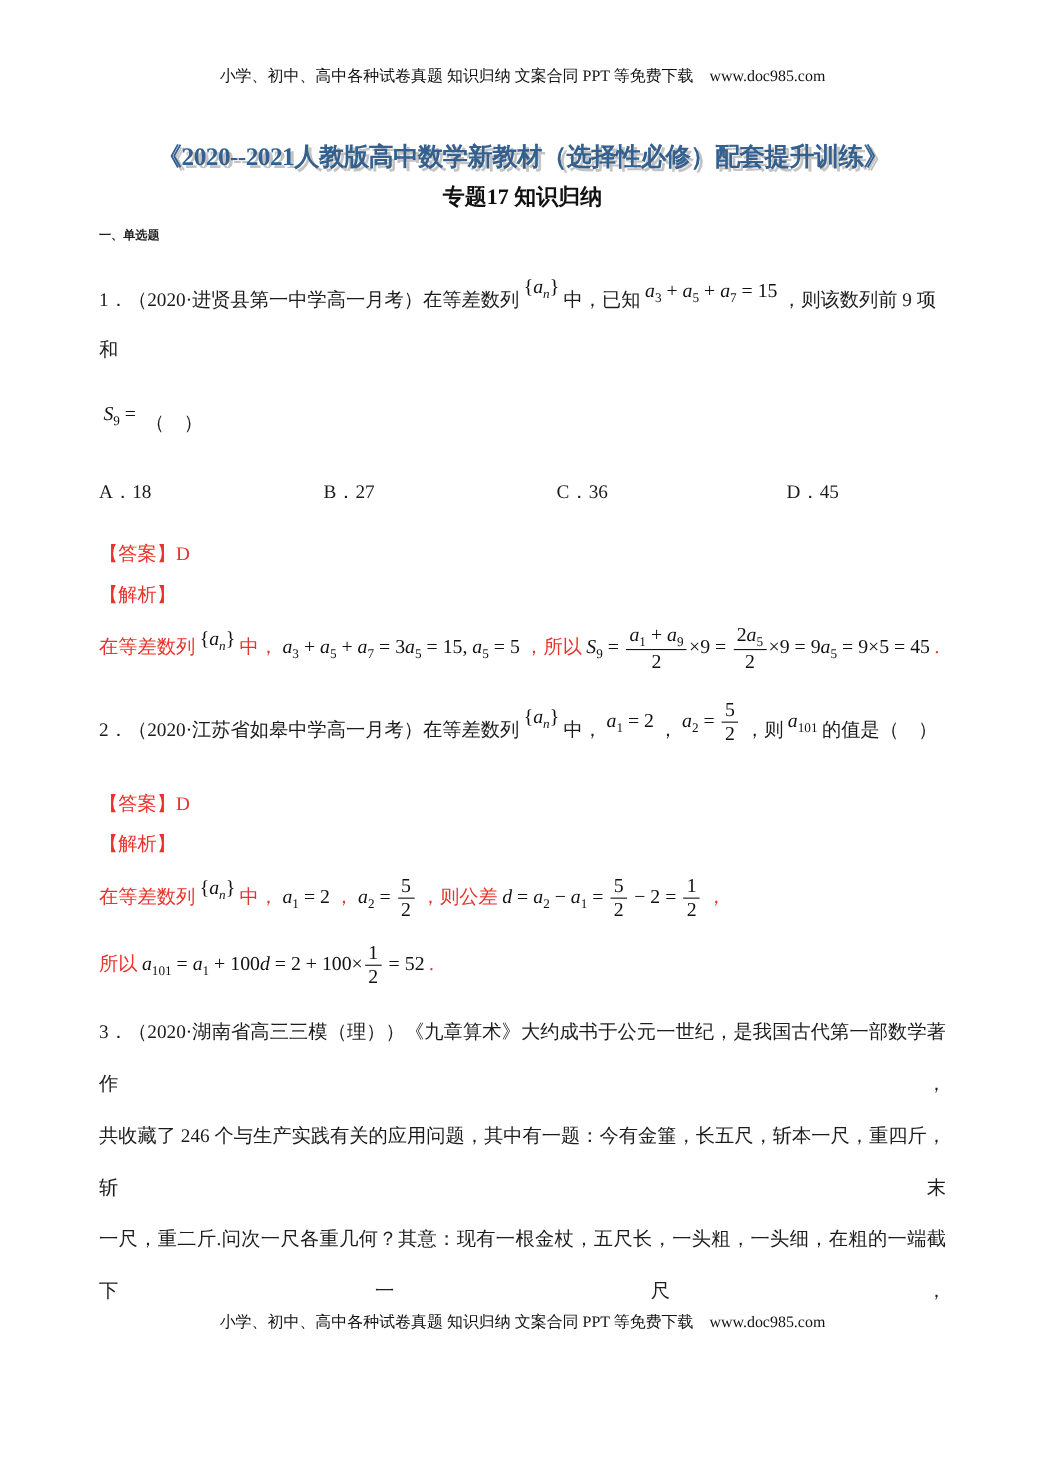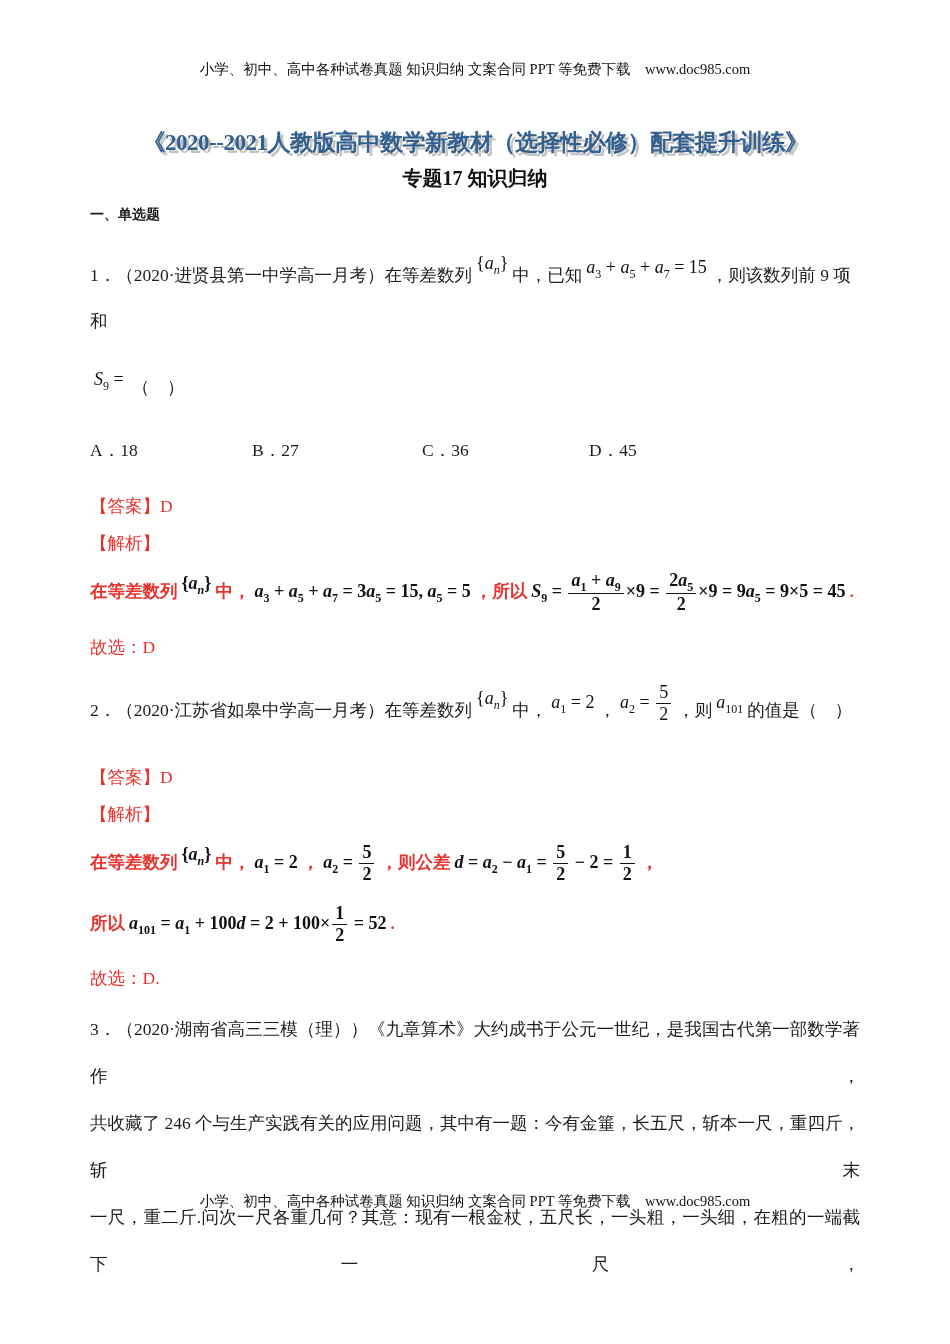--- a/index.html
+++ b/index.html
@@ -9,27 +9,27 @@
     color:#1c1c1c;font-size:17.5px;
   }
   .page{position:relative;width:950px;height:1344px;box-sizing:border-box;padding:0 90px;}
   .hdr{padding-top:60px;text-align:center;font-size:14.5px;white-space:pre-wrap;color:#111;}
   .ftr{position:absolute;left:0;right:0;top:1192px;text-align:center;font-size:14.5px;white-space:pre-wrap;color:#111;}
   .title{
     margin-top:46px;text-align:center;font-size:23px;font-weight:bold;
     color:var(--blue,#33608e);text-shadow:3px 3px 0 #c3c3c3;letter-spacing:-0.5px;line-height:1.55;
   }
   .subtitle{margin-top:4px;text-align:center;font-size:20px;font-weight:bold;color:#111;}
-  .section{margin-top:14px;font-weight:bold;font-size:14px;}
+  .section{margin-top:14px;font-weight:bold;font-size:11px;}
   .stem{margin-top:16px;line-height:46px;}
   .s9line{margin-top:14px;line-height:42px;}
-  .opts{margin-top:30px;display:grid;grid-template-columns:162px 170px 167px 1fr;line-height:24px;}
+  .opts{margin-top:30px;display:grid;grid-template-columns:162px 170px 167px 1fr;line-height:24px;gap:42px;}
   .ansline{margin-top:32px;color:var(--red,#e8322c);line-height:24px;}
   .jiexi{margin-top:13px;color:var(--red,#e8322c);line-height:24px;}
-  .expl{margin-top:8px;color:var(--red,#e8322c);line-height:40px;font-weight:bold;}
+  .expl{margin-top:8px;color:var(--red,#e8322c);line-height:40px;}
   .guxuan{margin-top:20px;color:var(--red,#e8322c);line-height:24px;}
   .q3para{margin-top:16px;}
   .q3line{line-height:47px;text-align:justify;text-align-last:justify;}
   
   .m{color:#111;font-size:18px;margin:0 4px;white-space:nowrap;font-family:"Liberation Serif","DejaVu Serif",serif;}
   .m .mv{font-style:italic;}
   .m .mt{font-style:normal;}
   .m sub{font-size:12px;line-height:1;}
   .m sub.ms{font-style:normal;}
   .m sub.msi{font-style:italic;}
@@ -68,21 +68,20 @@
   <div class="jiexi">【解析】</div>
   <div class="expl">
     <span>在等差数列</span><span class="m r8"><span class="mt">{</span><span class="mv">a</span><sub class="msi">n</sub><span class="mt">}</span></span><span>中，</span><span class="m"><span class="mv">a</span><sub class="ms">3</sub><span class="mt"> + </span><span class="mv">a</span><sub class="ms">5</sub><span class="mt"> + </span><span class="mv">a</span><sub class="ms">7</sub><span class="mt"> = 3</span><span class="mv">a</span><sub class="ms">5</sub><span class="mt"> = 15, </span><span class="mv">a</span><sub class="ms">5</sub><span class="mt"> = 5</span></span><span>，所以</span><span class="m"><span class="mv">S</span><sub class="ms">9</sub><span class="mt"> = </span><span class="frac">
           <span class="fn"><span class="mv">a</span><sub class="ms">1</sub><span class="mt"> + </span><span class="mv">a</span><sub class="ms">9</sub></span>
           <span class="fd"><span class="mt">2</span></span>
         </span><span class="mt">×9 = </span><span class="frac">
           <span class="fn"><span class="mt">2</span><span class="mv">a</span><sub class="ms">5</sub></span>
           <span class="fd"><span class="mt">2</span></span>
         </span><span class="mt">×9 = 9</span><span class="mv">a</span><sub class="ms">5</sub><span class="mt"> = 9×5 = 45</span></span><span>.</span>
   </div>
-  <div class="guxuan">故选：D</div>
 
   <div class="stem">
     <span>2．（2020·江苏省如皋中学高一月考）在等差数列</span><span class="m r12"><span class="mt">{</span><span class="mv">a</span><sub class="msi">n</sub><span class="mt">}</span></span><span>中，</span><span class="m r8"><span class="mv">a</span><sub class="ms">1</sub><span class="mt"> = 2</span></span><span>，</span><span class="m r8"><span class="mv">a</span><sub class="ms">2</sub><span class="mt"> = </span><span class="frac">
           <span class="fn"><span class="mt">5</span></span>
           <span class="fd"><span class="mt">2</span></span>
         </span></span><span>，则</span><span class="m r8"><span class="mv">a</span><sub class="ms">101</sub></span><span>的值是（　）</span>
   </div>
   <div class="ansline">【答案】D</div>
   <div class="jiexi">【解析】</div>
   <div class="expl">
@@ -96,21 +95,20 @@
           <span class="fn"><span class="mt">1</span></span>
           <span class="fd"><span class="mt">2</span></span>
         </span></span><span>，</span>
   </div>
   <div class="expl" style="margin-top:18px;">
     <span>所以</span><span class="m"><span class="mv">a</span><sub class="ms">101</sub><span class="mt"> = </span><span class="mv">a</span><sub class="ms">1</sub><span class="mt"> + 100</span><span class="mv">d</span><span class="mt"> = 2 + 100×</span><span class="frac">
           <span class="fn"><span class="mt">1</span></span>
           <span class="fd"><span class="mt">2</span></span>
         </span><span class="mt"> = 52</span></span><span>.</span>
   </div>
-  <div class="guxuan">故选：D.</div>
 
   <div class="q3para">
     <div class="q3line">3．（2020·湖南省高三三模（理））《九章算术》大约成书于公元一世纪，是我国古代第一部数学著作，</div>
     <div class="q3line">共收藏了 246 个与生产实践有关的应用问题，其中有一题：今有金箠，长五尺，斩本一尺，重四斤，斩末</div>
     <div class="q3line">一尺，重二斤.问次一尺各重几何？其意：现有一根金杖，五尺长，一头粗，一头细，在粗的一端截下一尺，</div>
 
   </div>
 
   <div class="ftr">小学、初中、高中各种试卷真题 知识归纳 文案合同 PPT 等免费下载　www.doc985.com</div>
 

